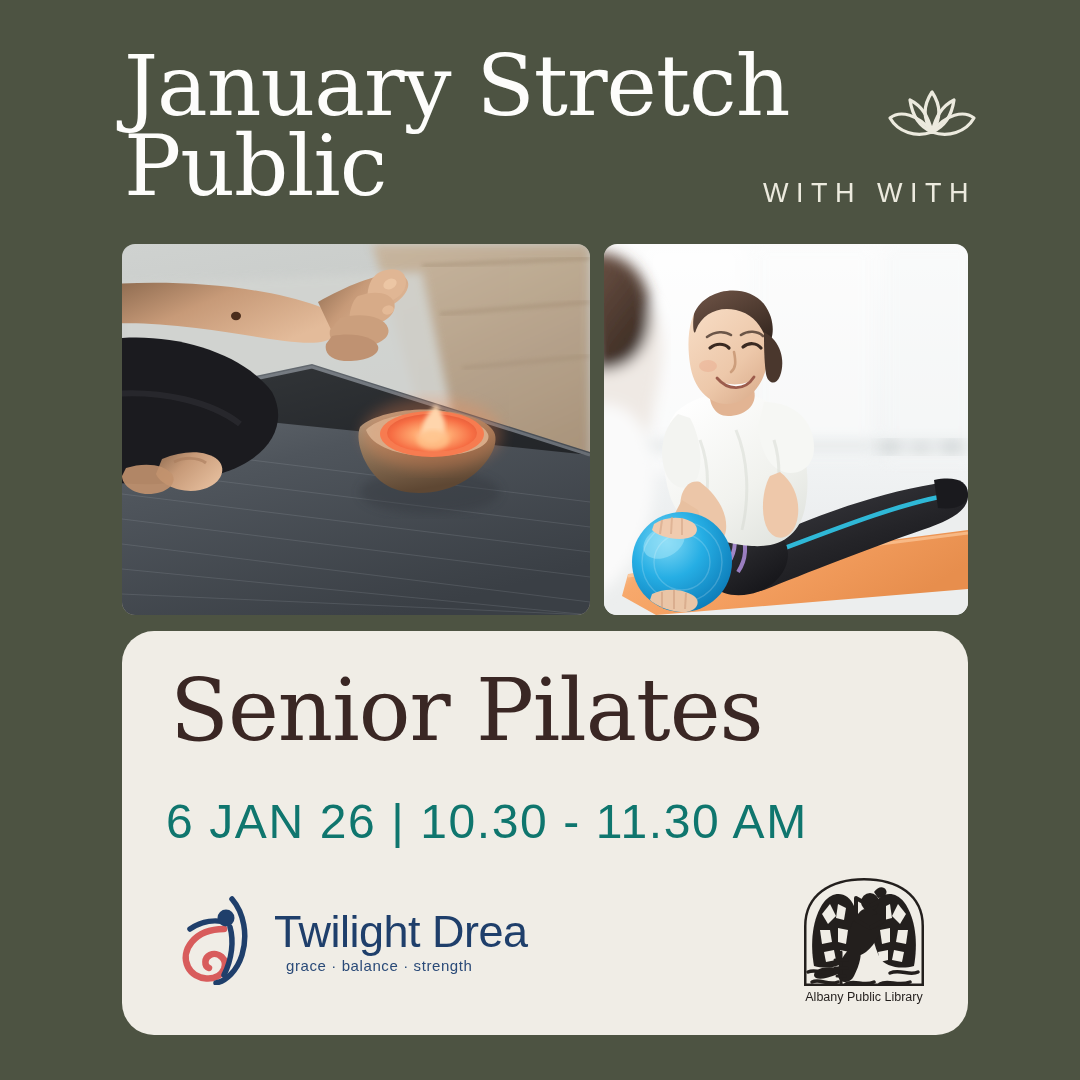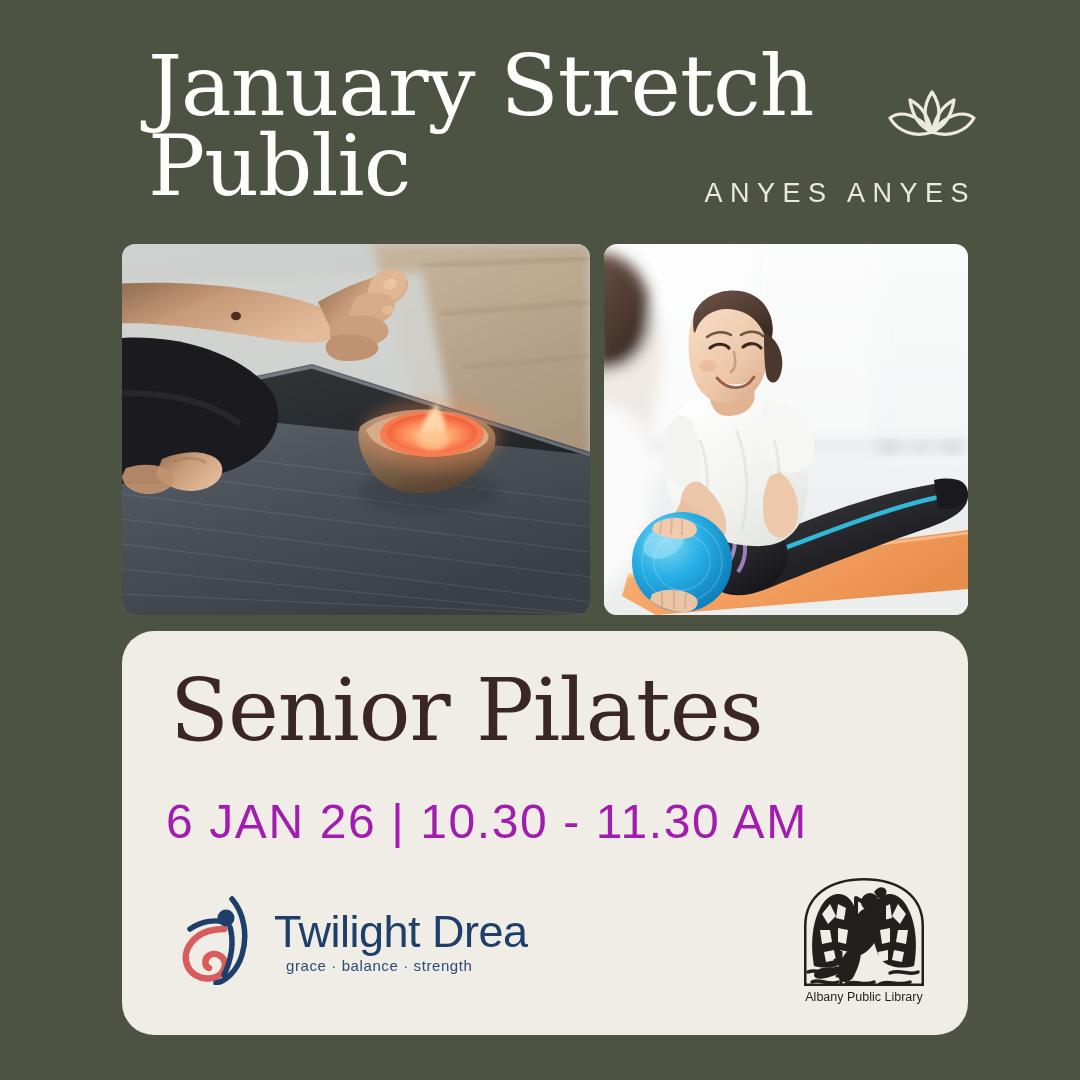--- a/index.html
+++ b/index.html
@@ -16,21 +16,20 @@
     left:0; top:0;
     width:1080px; height:1080px;
     background:#4d5342;
   }
 
   
   .title-block {
     position:absolute;
     left:124px; top:46px;
     width:640px;
-    margin-left:24px;
   }
   .title-line {
     font-family:"DejaVu Serif", "Liberation Serif", serif;
     color:#fdfdfb;
     font-size:85px;
     line-height:0.94;
     letter-spacing:-1px;
     font-weight:400;
     white-space:nowrap;
   }
@@ -75,21 +74,21 @@
     font-family:"DejaVu Serif","Liberation Serif",serif;
     color:#3a2724;
     font-size:86px;
     line-height:1;
     letter-spacing:-1px;
     white-space:nowrap;
   }
   .card-time {
     position:absolute;
     left:44px; top:163px;
-    color:#a21caf;
+    color:#0f766e;
     font-size:48px;
     letter-spacing:1.6px;
     white-space:nowrap;
   }
 
   
   .td-logo {
     position:absolute;
     left:178px; top:893px;
     width:352px; height:92px;
@@ -119,21 +118,21 @@
       <path d="M26 14 C28 28 34 40 48 46 C44 30 38 20 26 14 Z"></path>
 
       <path d="M70 14 C68 28 62 40 48 46 C52 30 58 20 70 14 Z"></path>
 
       <path d="M6 32 C16 24 34 28 48 46 C32 52 14 46 6 32 Z"></path>
 
       <path d="M90 32 C80 24 62 28 48 46 C64 52 82 46 90 32 Z"></path>
     </svg>
   </div>
 
-  <div class="with-line">ANYES ANYES</div>
+  <div class="with-line">WITH WITH</div>
 
   <div class="photo photo-left">
     <svg viewBox="0 0 468 371" preserveAspectRatio="xMidYMid slice">
       <defs>
         <linearGradient id="floorG" x1="0" y1="0" x2="0.25" y2="1">
           <stop offset="0" stop-color="#cfd2d0"></stop>
           <stop offset="0.55" stop-color="#c2c5c2"></stop>
           <stop offset="1" stop-color="#b5aa9a"></stop>
         </linearGradient>
         <linearGradient id="woodG" x1="0" y1="0" x2="0.4" y2="1">

